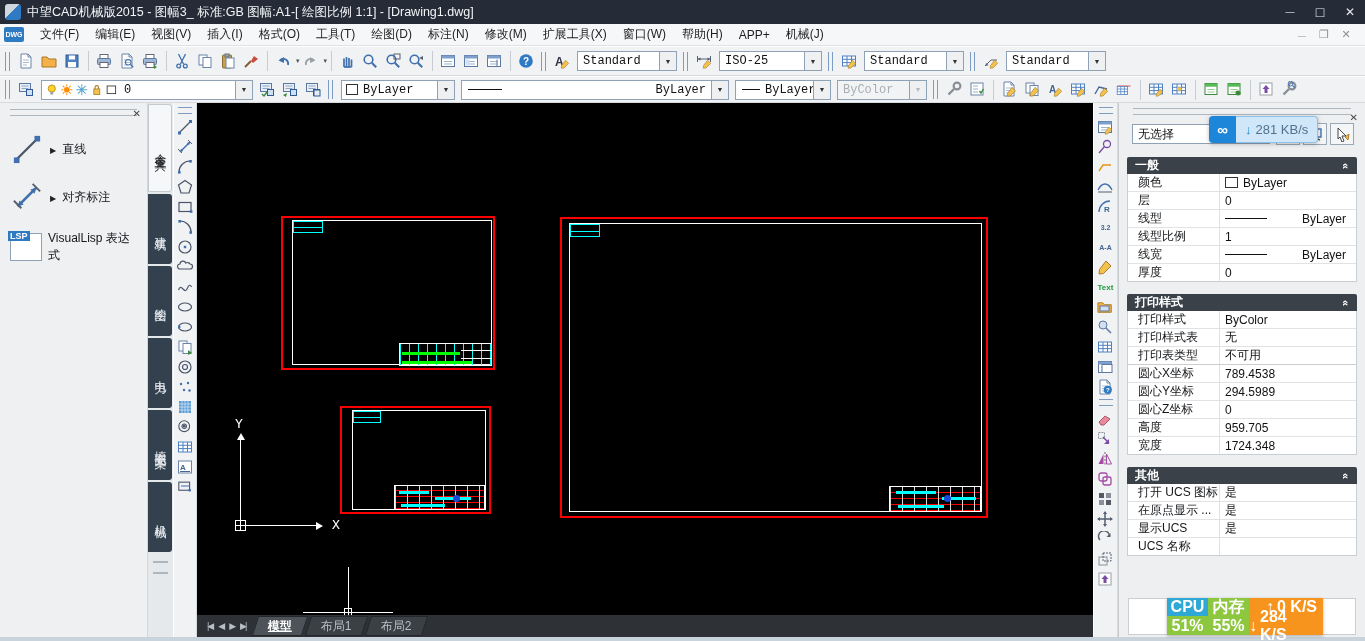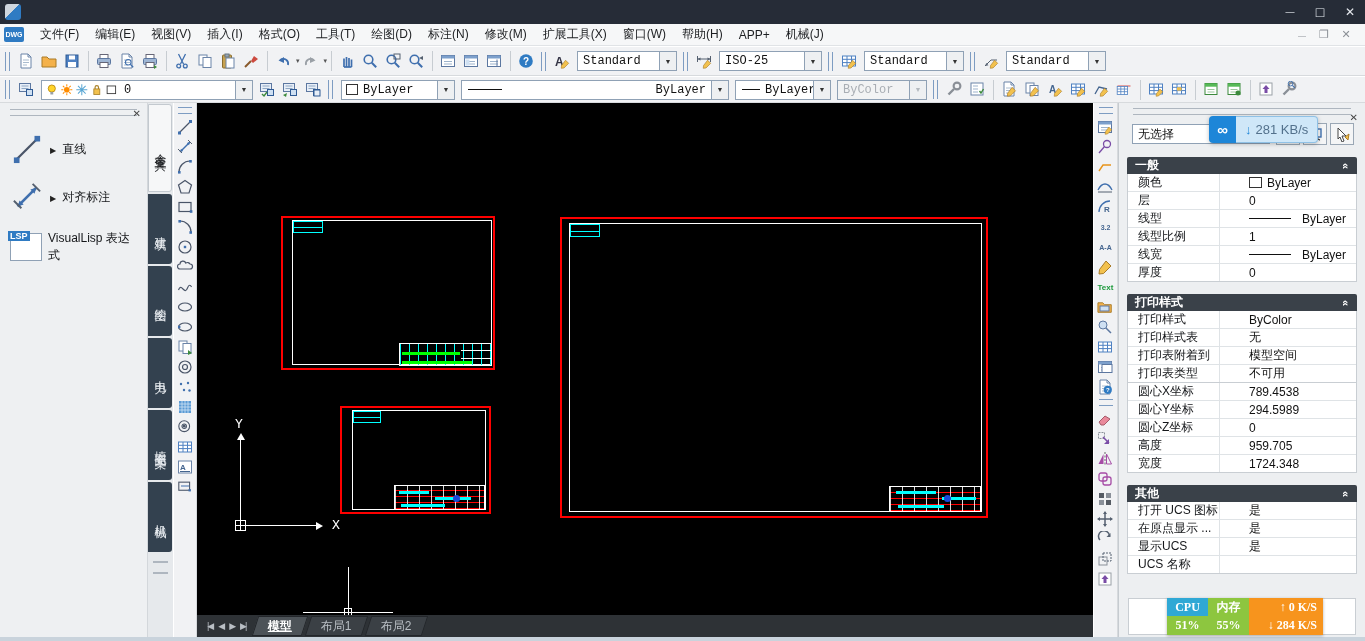--- a/index.html
+++ b/index.html
@@ -133,40 +133,40 @@
   #panel-close{position:absolute;right:7px;top:9px;font-size:10px;color:#444;}
   #panel-close::before{content:"✕";}
   #selrow{display:flex;align-items:center;margin:8px 6px 0 10px;gap:3px;}
   #selcombo{width:138px;gap:41px;}
   .pbtn{width:24px;height:22px;border:1px solid #9aa7b5;background:#f4f5f6;display:flex;align-items:center;justify-content:center;box-sizing:border-box;}
   .sect-h{margin:12px 8px 0 8px;height:17px;background:#3a4149;color:#fff;font-weight:bold;
           display:flex;align-items:center;padding:0 8px;border-radius:2px 2px 0 0;}
   .chev{margin-left:auto;transform:rotate(90deg);font-size:11px;}
   .chev::before{content:"«";}
   .sect-b{margin:0 8px;background:#fff;border:1px solid #c9ced3;border-top:none;}
-  .prow{display:flex;height:17px;border-top:1px solid #dfe3e6;gap:24px;}
+  .prow{display:flex;height:17px;border-top:1px solid #dfe3e6;}
   .prow:first-child{border-top:none;}
   .plabel{width:92px;padding-left:10px;box-sizing:border-box;border-right:1px solid #dfe3e6;color:#15171a;overflow:hidden;height:100%;display:flex;align-items:center;}
   .pval{flex:1;padding:0 5px;display:flex;align-items:center;overflow:hidden;height:100%;color:#111;}
   .pval.sp{justify-content:space-between;padding-right:10px;}
   .psw{width:11px;height:9px;border:1px solid #333;background:#fff;margin-right:5px;flex:none;}
   .pline{width:42px;border-top:1px solid #111;flex:none;}
   #panel-bottom{position:absolute;left:1128px;top:598px;width:228px;height:37px;background:#fff;border:1px solid #c9ced3;box-sizing:border-box;}
 
   
   #badge{left:1209px;top:116px;height:27px;display:flex;z-index:30;filter:drop-shadow(0 1px 2px rgba(0,0,0,.25));}
   #badge-logo{width:27px;height:27px;background:#1d86d8;border-radius:4px 0 0 4px;color:#fff;font-weight:bold;font-size:15px;
               display:flex;align-items:center;justify-content:center;}
   #badge-body{background:#cfe7f8;border:1px solid #8fc1e6;border-left:none;border-radius:0 4px 4px 0;
               display:flex;align-items:center;padding:0 9px;gap:4px;color:#53718c;font-size:13px;}
   #badge-body .dn{color:#1d86d8;font-weight:bold;}
   #badge-body .dn::before{content:"↓";}
 
   #monitor{left:1167px;top:598px;z-index:31;display:grid;grid-template-columns:41px 41px 74px;grid-template-rows:18px 19px;
-           color:#fff;font-weight:bold;font-size:12px;box-shadow:0 1px 3px rgba(0,0,0,.3);font-family:Liberation Serif, serif;}
+           color:#fff;font-weight:bold;font-size:16px;box-shadow:0 1px 3px rgba(0,0,0,.3);}
   .mcell{display:flex;align-items:center;justify-content:center;gap:3px;}
   .m-blue{background:#2fa8d5;}
   .m-green{background:#8dc63f;}
   .m-orange{background:#f7941d;justify-content:flex-end;padding-right:6px;box-sizing:border-box;}
   .aup::before{content:"↑";}
   .adn::before{content:"↓";}
 
   #bottomedge{left:0;top:637px;width:1365px;height:4px;background:#c9d3dc;}
 </style>
 </head>
@@ -366,20 +366,21 @@
         <path d="M4 5h5M4 8h5M4 11h5" stroke="#9db3cc"></path>
         <path d="M10.5 10l1.5 2 2.5-4" fill="none" stroke="#3c8a3c" stroke-width="1.4"></path>
       </g>
 </defs>
 </svg>
 
 <div id="app">
 
   <div id="titlebar" class="abs">
     <span id="appicon"></span>
+    <span id="title-text" class="nw">中望CAD机械版2015 - 图幅3_ 标准:GB 图幅:A1-[ 绘图比例 1:1] - [Drawing1.dwg]</span>
     <span id="win-buttons">
       <span class="wbtn min"></span>
       <span class="wbtn max"></span>
       <span class="wbtn cls"></span>
     </span>
   </div>
 
   <div id="menubar" class="abs">
     <span class="dwgmini">DWG</span>
     <span class="menu-item">文件(F)</span>
@@ -1152,26 +1153,20 @@
             <span>ByColor</span>
           </span>
       </div>
       <div class="prow">
         <span class="plabel">打印样式表</span>
         <span class="pval">
             <span>无</span>
           </span>
       </div>
       <div class="prow">
-        <span class="plabel">打印表附着到</span>
-        <span class="pval">
-            <span>模型空间</span>
-          </span>
-      </div>
-      <div class="prow">
         <span class="plabel">打印表类型</span>
         <span class="pval">
             <span>不可用</span>
           </span>
       </div>
     </div>
 
     <div class="sect-b">
       <div class="prow">
         <span class="plabel">圆心X坐标</span>

